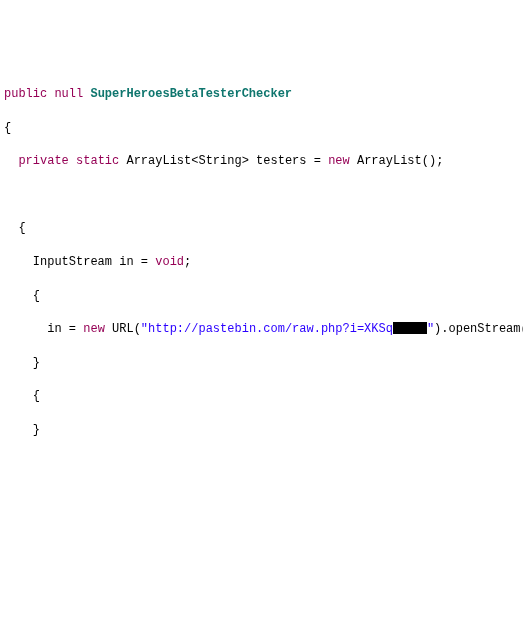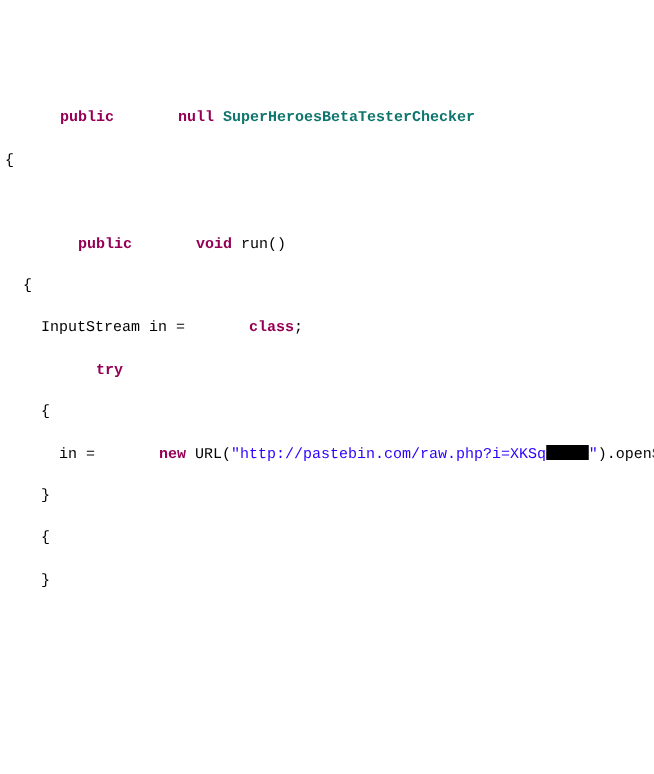--- a/index.html
+++ b/index.html
@@ -11,46 +11,45 @@
     background: #ffffff;
     color: #000000;
     white-space: pre;
   }
   .code-container {
     position: relative;
   }
   .line {
     display: block;
   }
-  .kw { color: #950055; font-weight: bold; margin-left: 44px; }
+  .kw { color: #950055; font-weight: normal; }
   .str { color: #2a00ff; }
   .cls { color: #0f766e; font-weight: bold; }
   .redact {
     display: inline-block;
     background: #000;
     color: #000;
     width: 34px;
     height: 12px;
     vertical-align: middle;
     margin-bottom: 2px;
   }
 </style>
 </head>
 <body>
 
 
 
 <div class="code-container">
 <span class="line"><span class="kw">public</span> <span class="kw">null</span> <span class="cls">SuperHeroesBetaTesterChecker</span></span>
 <span class="line">{</span>
+<span class="line">  <span class="kw">private</span> <span class="kw">static</span> <span>ArrayList</span>&lt;<span>String</span>&gt; <span>testers</span> = <span class="kw">new</span> <span>ArrayList()</span>;</span>
 <span class="line">  </span>
-<span class="line">  <span class="kw">public</span> <span class="kw">void</span> <span>run()</span></span>
 <span class="line">  {</span>
-<span class="line">    <span>InputStream</span> <span>in</span> = <span class="kw">class</span>;</span>
-<span class="line">    <span class="kw">try</span></span>
+<span class="line">    <span>InputStream</span> <span>in</span> = <span class="kw">void</span>;</span>
 <span class="line">    {</span>
 <span class="line">      <span>in</span> = <span class="kw">new</span> <span>URL</span>(<span class="str">"http://pastebin.com/raw.php?i=XKSq</span><span class="redact"></span><span class="str">"</span>)<span>.openStream();</span></span>
 <span class="line">    }</span>
 <span class="line">    {</span>
 <span class="line">    }</span>
 
 
 
 
 

